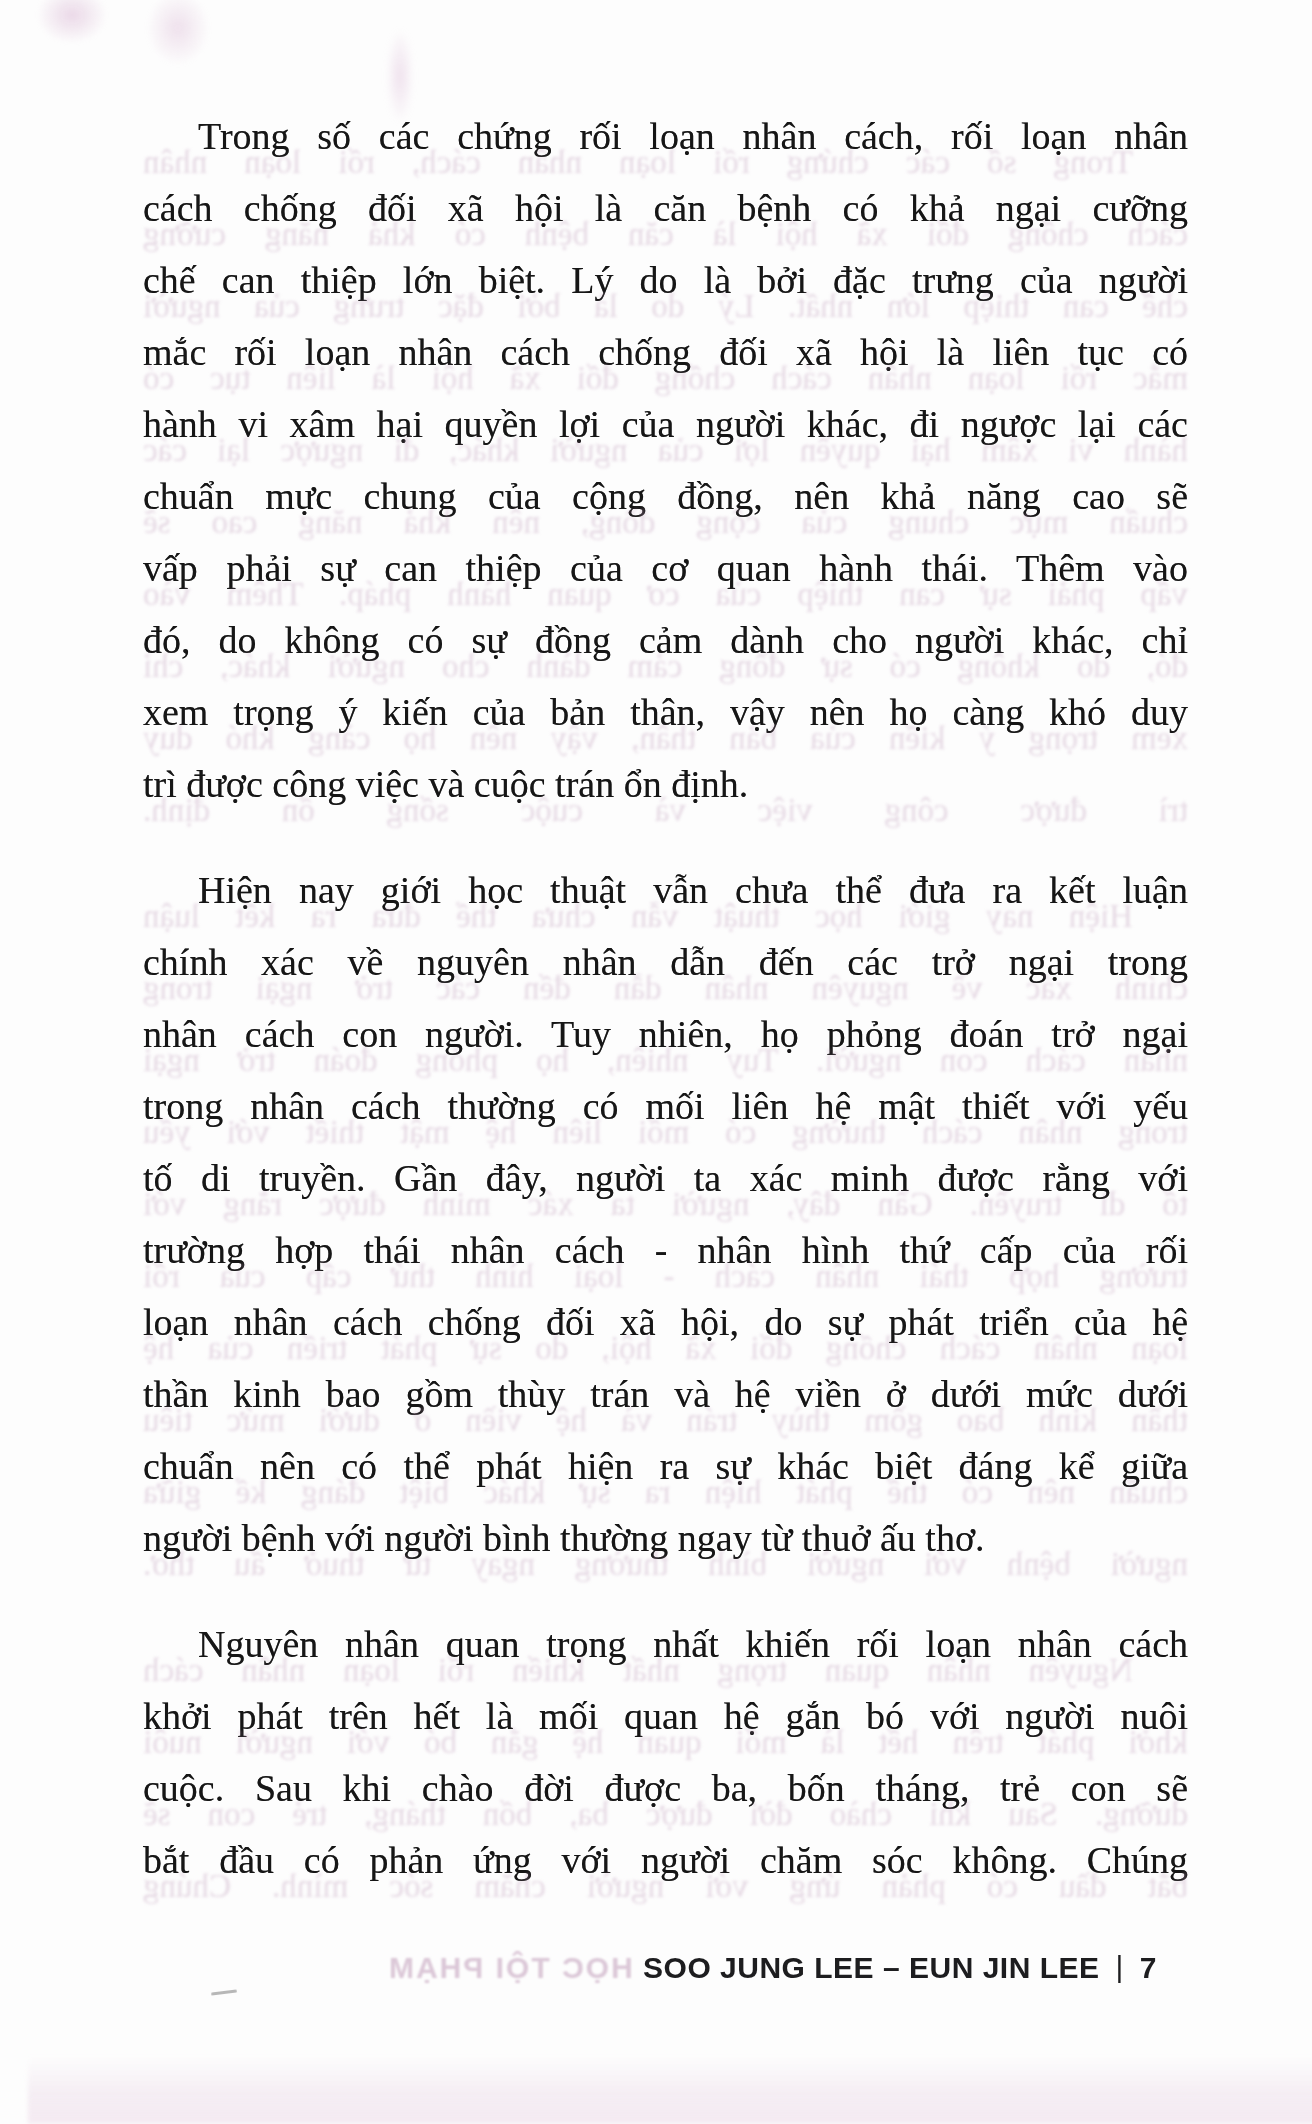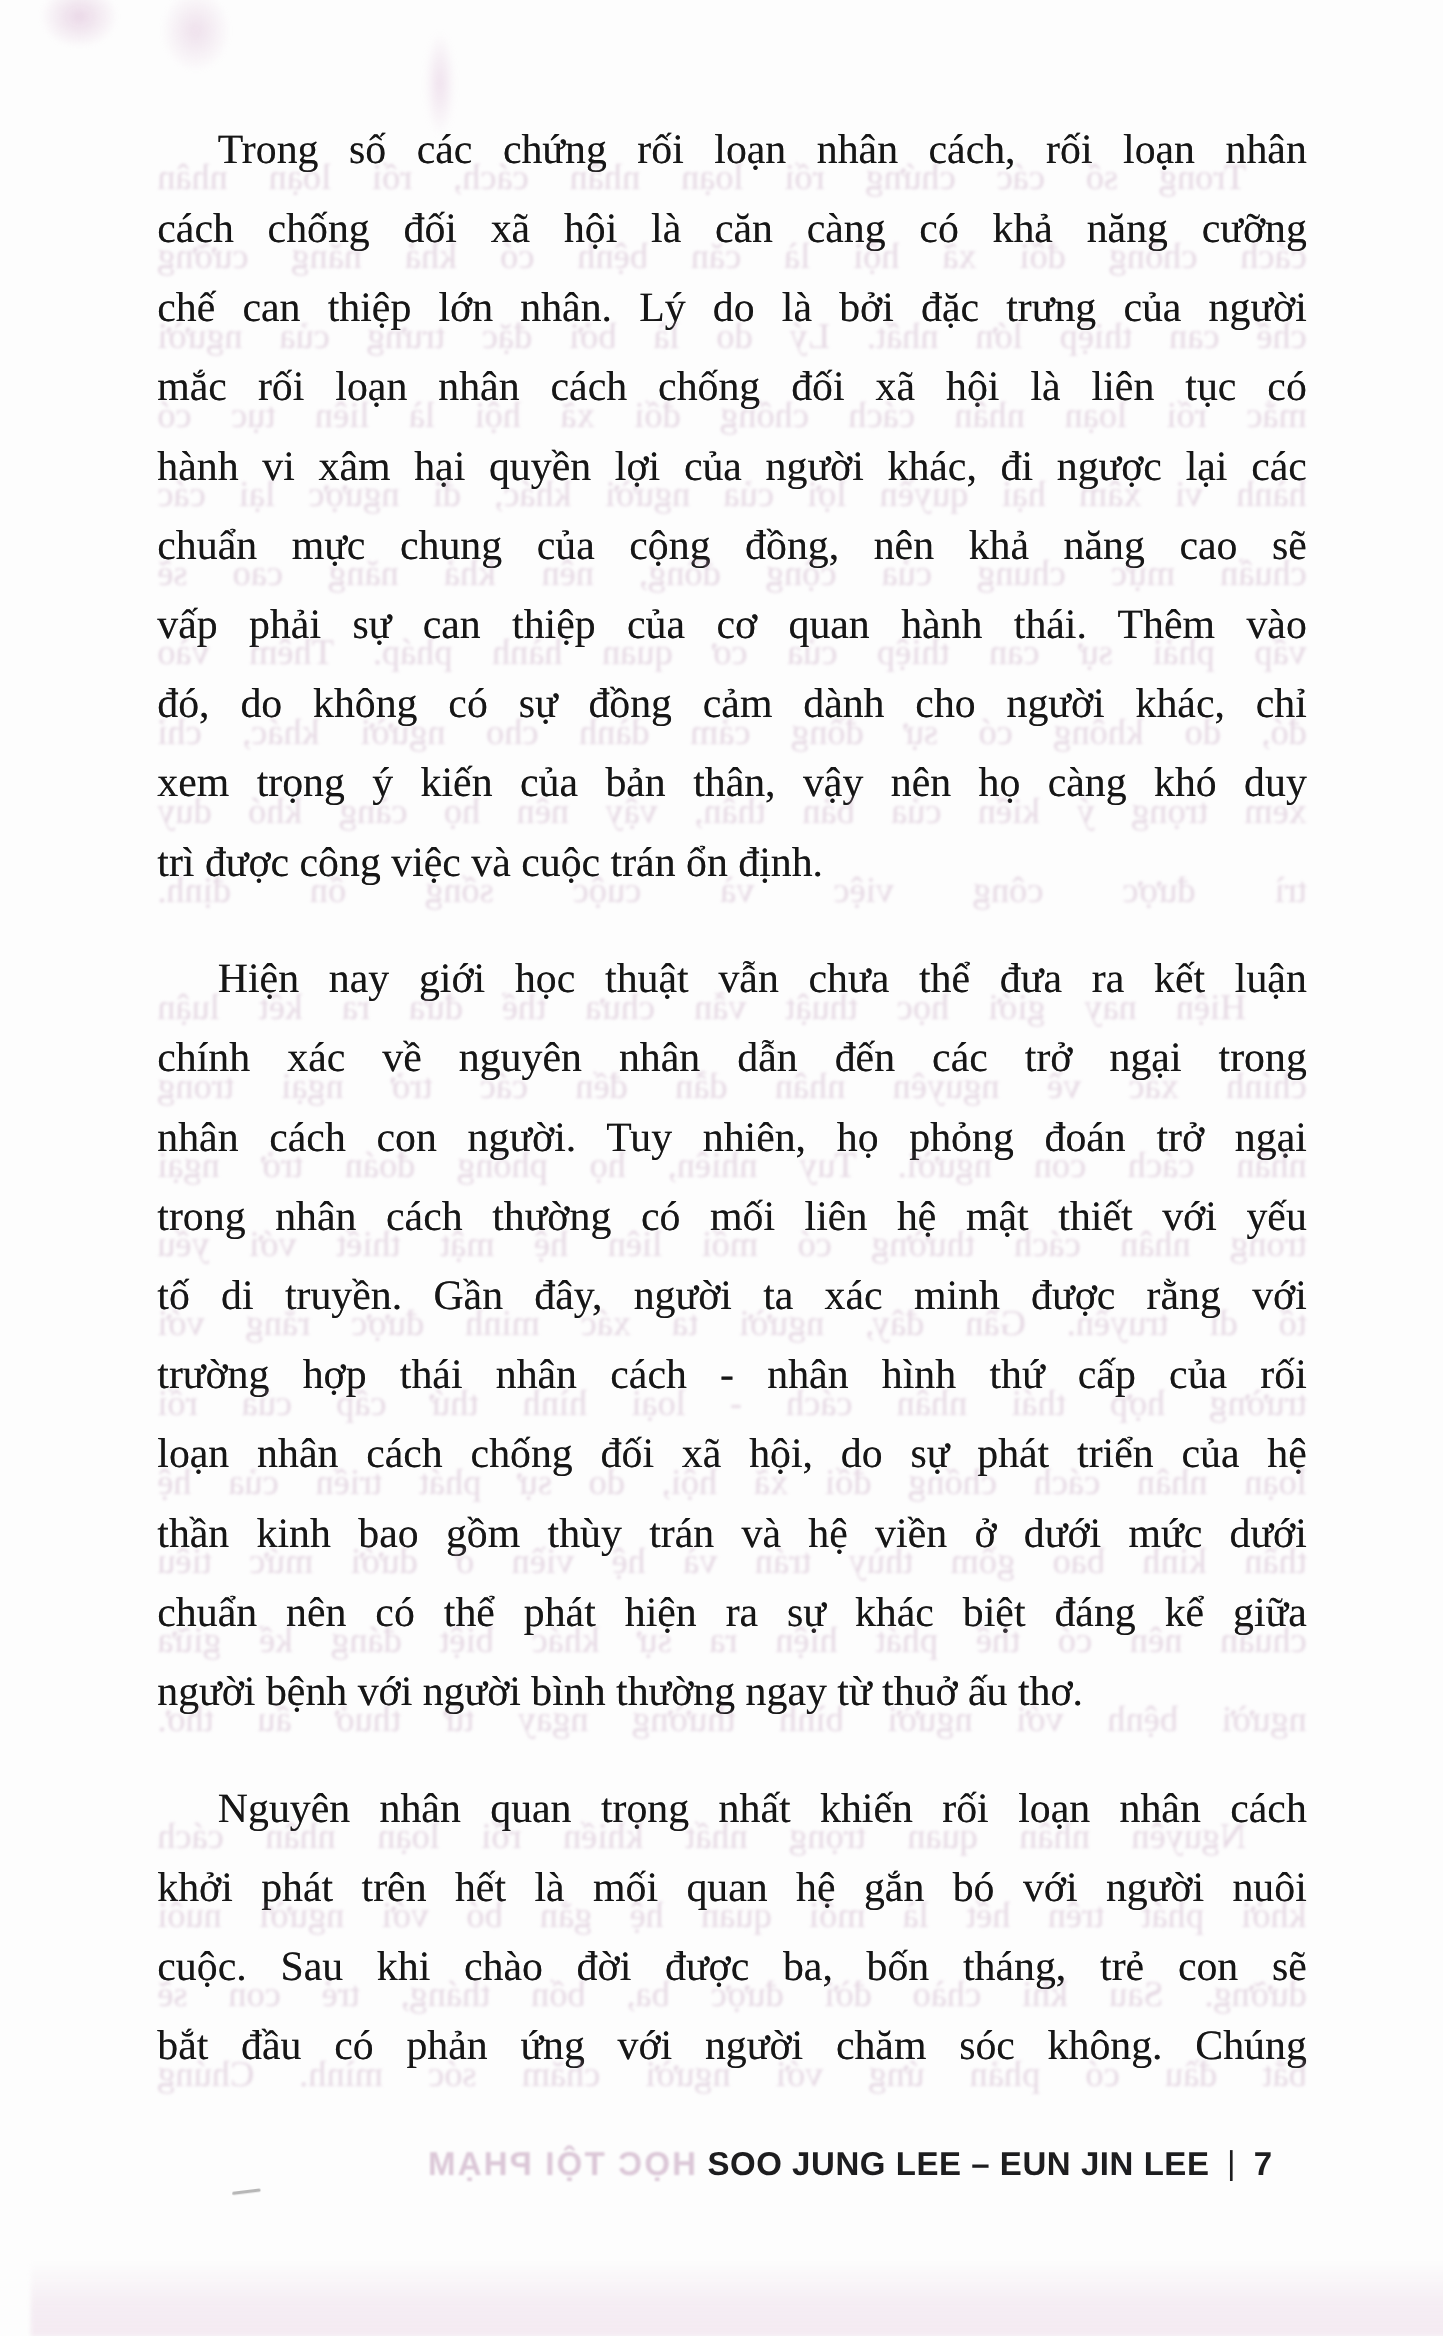--- a/index.html
+++ b/index.html
@@ -107,22 +107,22 @@
   <div class="smudge s1"></div>
   <div class="smudge s2"></div>
   <div class="smudge s3"></div>
   <div class="smudge s4"></div>
   <div class="mark-dash"></div>
 
   <div class="body-text">
 
     <div class="para">
       <div class="line indent" data-bleed="Trong số các chứng rối loạn nhân cách, rối loạn nhân">Trong số các chứng rối loạn nhân cách, rối loạn nhân</div>
-      <div class="line" data-bleed="cách chống đối xã hội là căn bệnh có khả năng cưỡng">cách chống đối xã hội là căn càng có khả năng cưỡng</div>
-      <div class="line" data-bleed="chế can thiệp lớn nhất. Lý do là bởi đặc trưng của người">chế can thiệp lớn nhân. Lý do là bởi đặc trưng của người</div>
+      <div class="line" data-bleed="cách chống đối xã hội là căn bệnh có khả năng cưỡng">cách chống đối xã hội là căn bệnh có khả ngại cưỡng</div>
+      <div class="line" data-bleed="chế can thiệp lớn nhất. Lý do là bởi đặc trưng của người">chế can thiệp lớn biệt. Lý do là bởi đặc trưng của người</div>
       <div class="line" data-bleed="mắc rối loạn nhân cách chống đối xã hội là liên tục có">mắc rối loạn nhân cách chống đối xã hội là liên tục có</div>
       <div class="line" data-bleed="hành vi xâm hại quyền lợi của người khác, đi ngược lại các">hành vi xâm hại quyền lợi của người khác, đi ngược lại các</div>
       <div class="line" data-bleed="chuẩn mực chung của cộng đồng, nên khả năng cao sẽ">chuẩn mực chung của cộng đồng, nên khả năng cao sẽ</div>
       <div class="line" data-bleed="vấp phải sự can thiệp của cơ quan hành pháp. Thêm vào">vấp phải sự can thiệp của cơ quan hành thái. Thêm vào</div>
       <div class="line" data-bleed="đó, do không có sự đồng cảm dành cho người khác, chỉ">đó, do không có sự đồng cảm dành cho người khác, chỉ</div>
       <div class="line" data-bleed="xem trọng ý kiến của bản thân, vậy nên họ càng khó duy">xem trọng ý kiến của bản thân, vậy nên họ càng khó duy</div>
       <div class="line last" data-bleed="trì được công việc và cuộc sống ổn định.">trì được công việc và cuộc trán ổn định.</div>
     </div>
 
     <div class="para">

